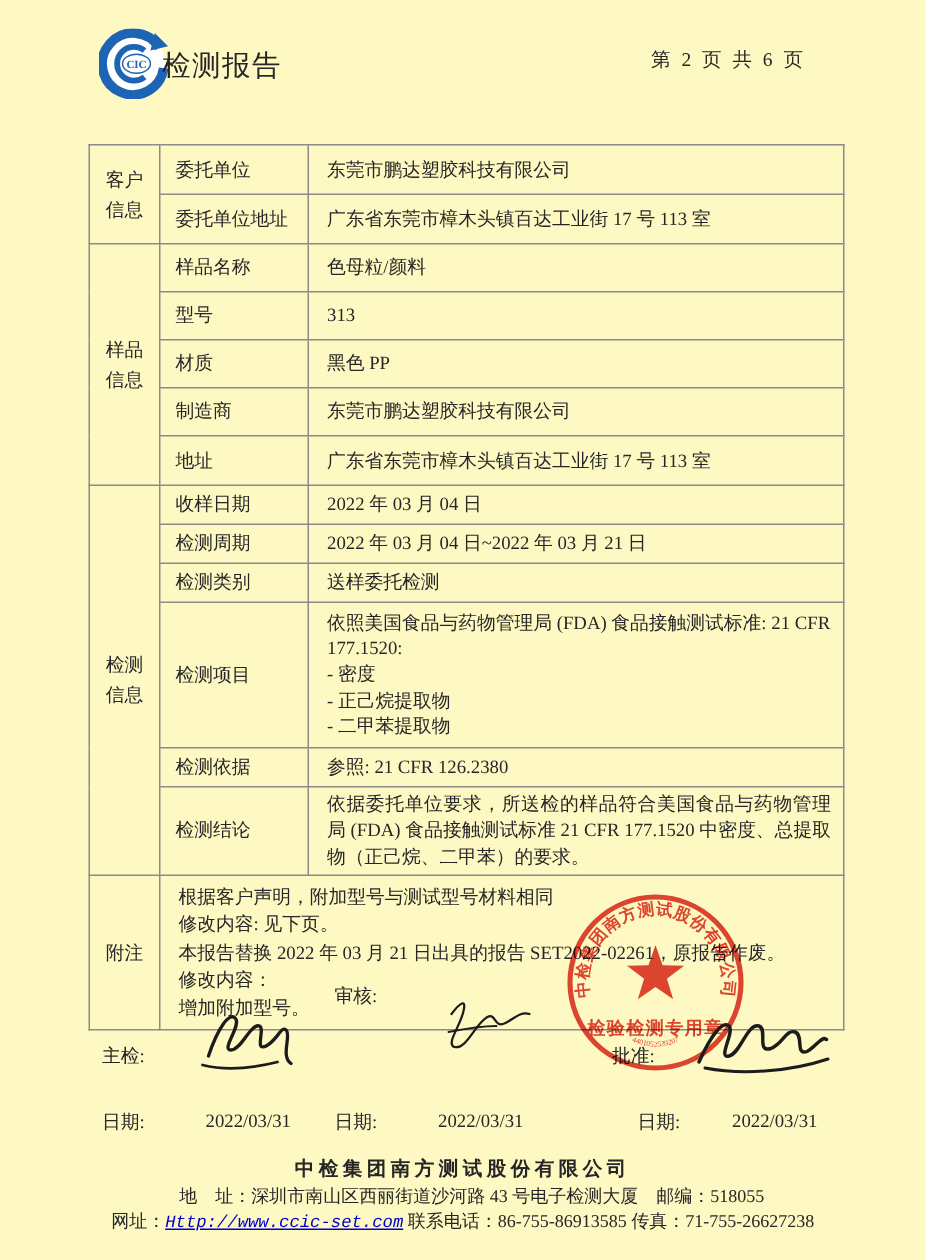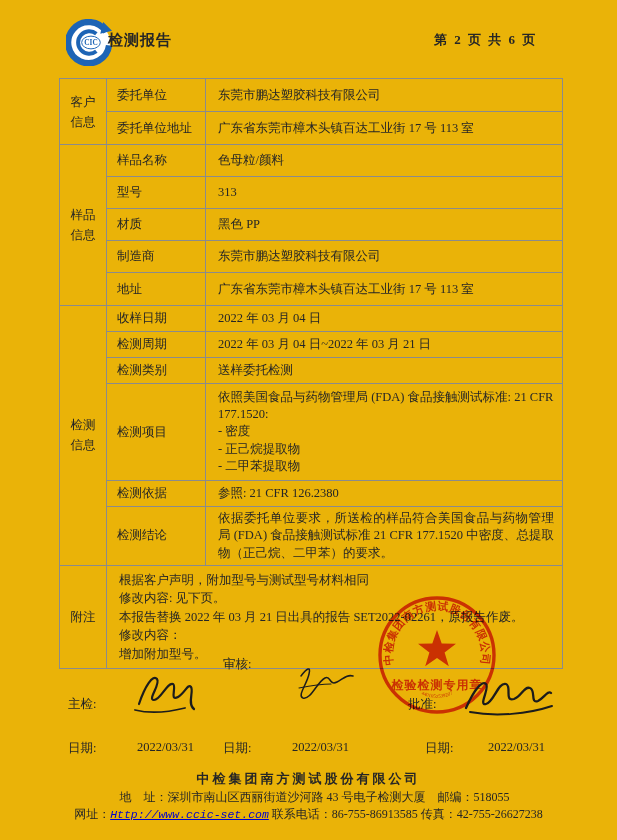--- a/index.html
+++ b/index.html
@@ -1,27 +1,27 @@
 <!DOCTYPE html>
 <html><head>
 <meta charset="utf-8">
 <style>
   * { margin:0; padding:0; box-sizing:border-box; }
   html,body { background:#ffffff; }
   body { font-family:"Liberation Serif","DejaVu Serif",serif; color:#262626; }
-  .page { position:relative; width:617px; height:840px; background:#eab308; margin:0 auto; overflow:hidden; }
+  .page { position:relative; width:617px; height:840px; background:#fef9c3; margin:0 auto; overflow:hidden; }
 
   
   .hdr-logo { position:absolute; left:66px; top:19px; width:47px; height:47px; }
-  .hdr-title { position:absolute; left:108px; top:31px; font-size:15px; font-weight:bold; letter-spacing:1px; }
+  .hdr-title { position:absolute; left:108px; top:31px; font-size:19px; font-weight:normal; letter-spacing:1px; }
   .hdr-no { position:absolute; left:225px; top:31px; font-size:13px; font-weight:bold; }
-  .hdr-page { position:absolute; left:434px; top:31px; font-size:13px; font-weight:bold; letter-spacing:2px; }
-
-  
-  table.report { position:absolute; left:59px; top:78px; width:504px; border-collapse:collapse; table-layout:fixed;padding-left:48px; }
+  .hdr-page { position:absolute; left:434px; top:31px; font-size:13px; font-weight:normal; letter-spacing:2px; }
+
+  
+  table.report { position:absolute; left:59px; top:96px; width:504px; border-collapse:collapse; table-layout:fixed;padding-left:48px; }
   table.report td { border:1px solid #8b8b8b; font-size:12.5px; vertical-align:middle; }
   td.sec { text-align:center; line-height:20px; }
   td.fld { padding-left:10px; }
   td.val { padding-left:12px; padding-right:8px; }
   td.val.multi { vertical-align:middle; padding-top:5px; padding-bottom:5px;font-family:Liberation Serif, serif; }
   td.val.multi .ln { line-height:17.2px; }
   td.val.notes .ln { line-height:18.4px; }
   td.val.just { text-align:justify; line-height:17.3px; padding-top:3px; padding-bottom:3px; }
 
   
@@ -186,16 +186,16 @@
     <text font-size="5" fill="#d93025" font-family="Liberation Serif, serif">
       <textPath href="#arcBottom" startOffset="50%" text-anchor="middle">4401052539207</textPath>
     </text>
   </svg>
 
   <div class="ft-line ft-company">中检集团南方测试股份有限公司</div>
   <div class="ft-line ft-addr">
     <span>地　址：</span><span>深圳市南山区西丽街道沙河路 43 号电子检测大厦</span><span>　邮编：</span><span>518055</span>
   </div>
   <div class="ft-line ft-web">
-    <span>网址：</span><a class="url">Http://www.ccic-set.com</a><span> 联系电话：</span><span>86-755-86913585</span><span> 传真：</span><span>42-755-26627238</span>
+    <span>网址：</span><a class="url">Http://www.ccic-set.com</a><span> 联系电话：</span><span>86-755-86913585</span><span> 传真：</span><span>71-755-26627238</span>
   </div>
 
 </div>
 
 </body></html>

